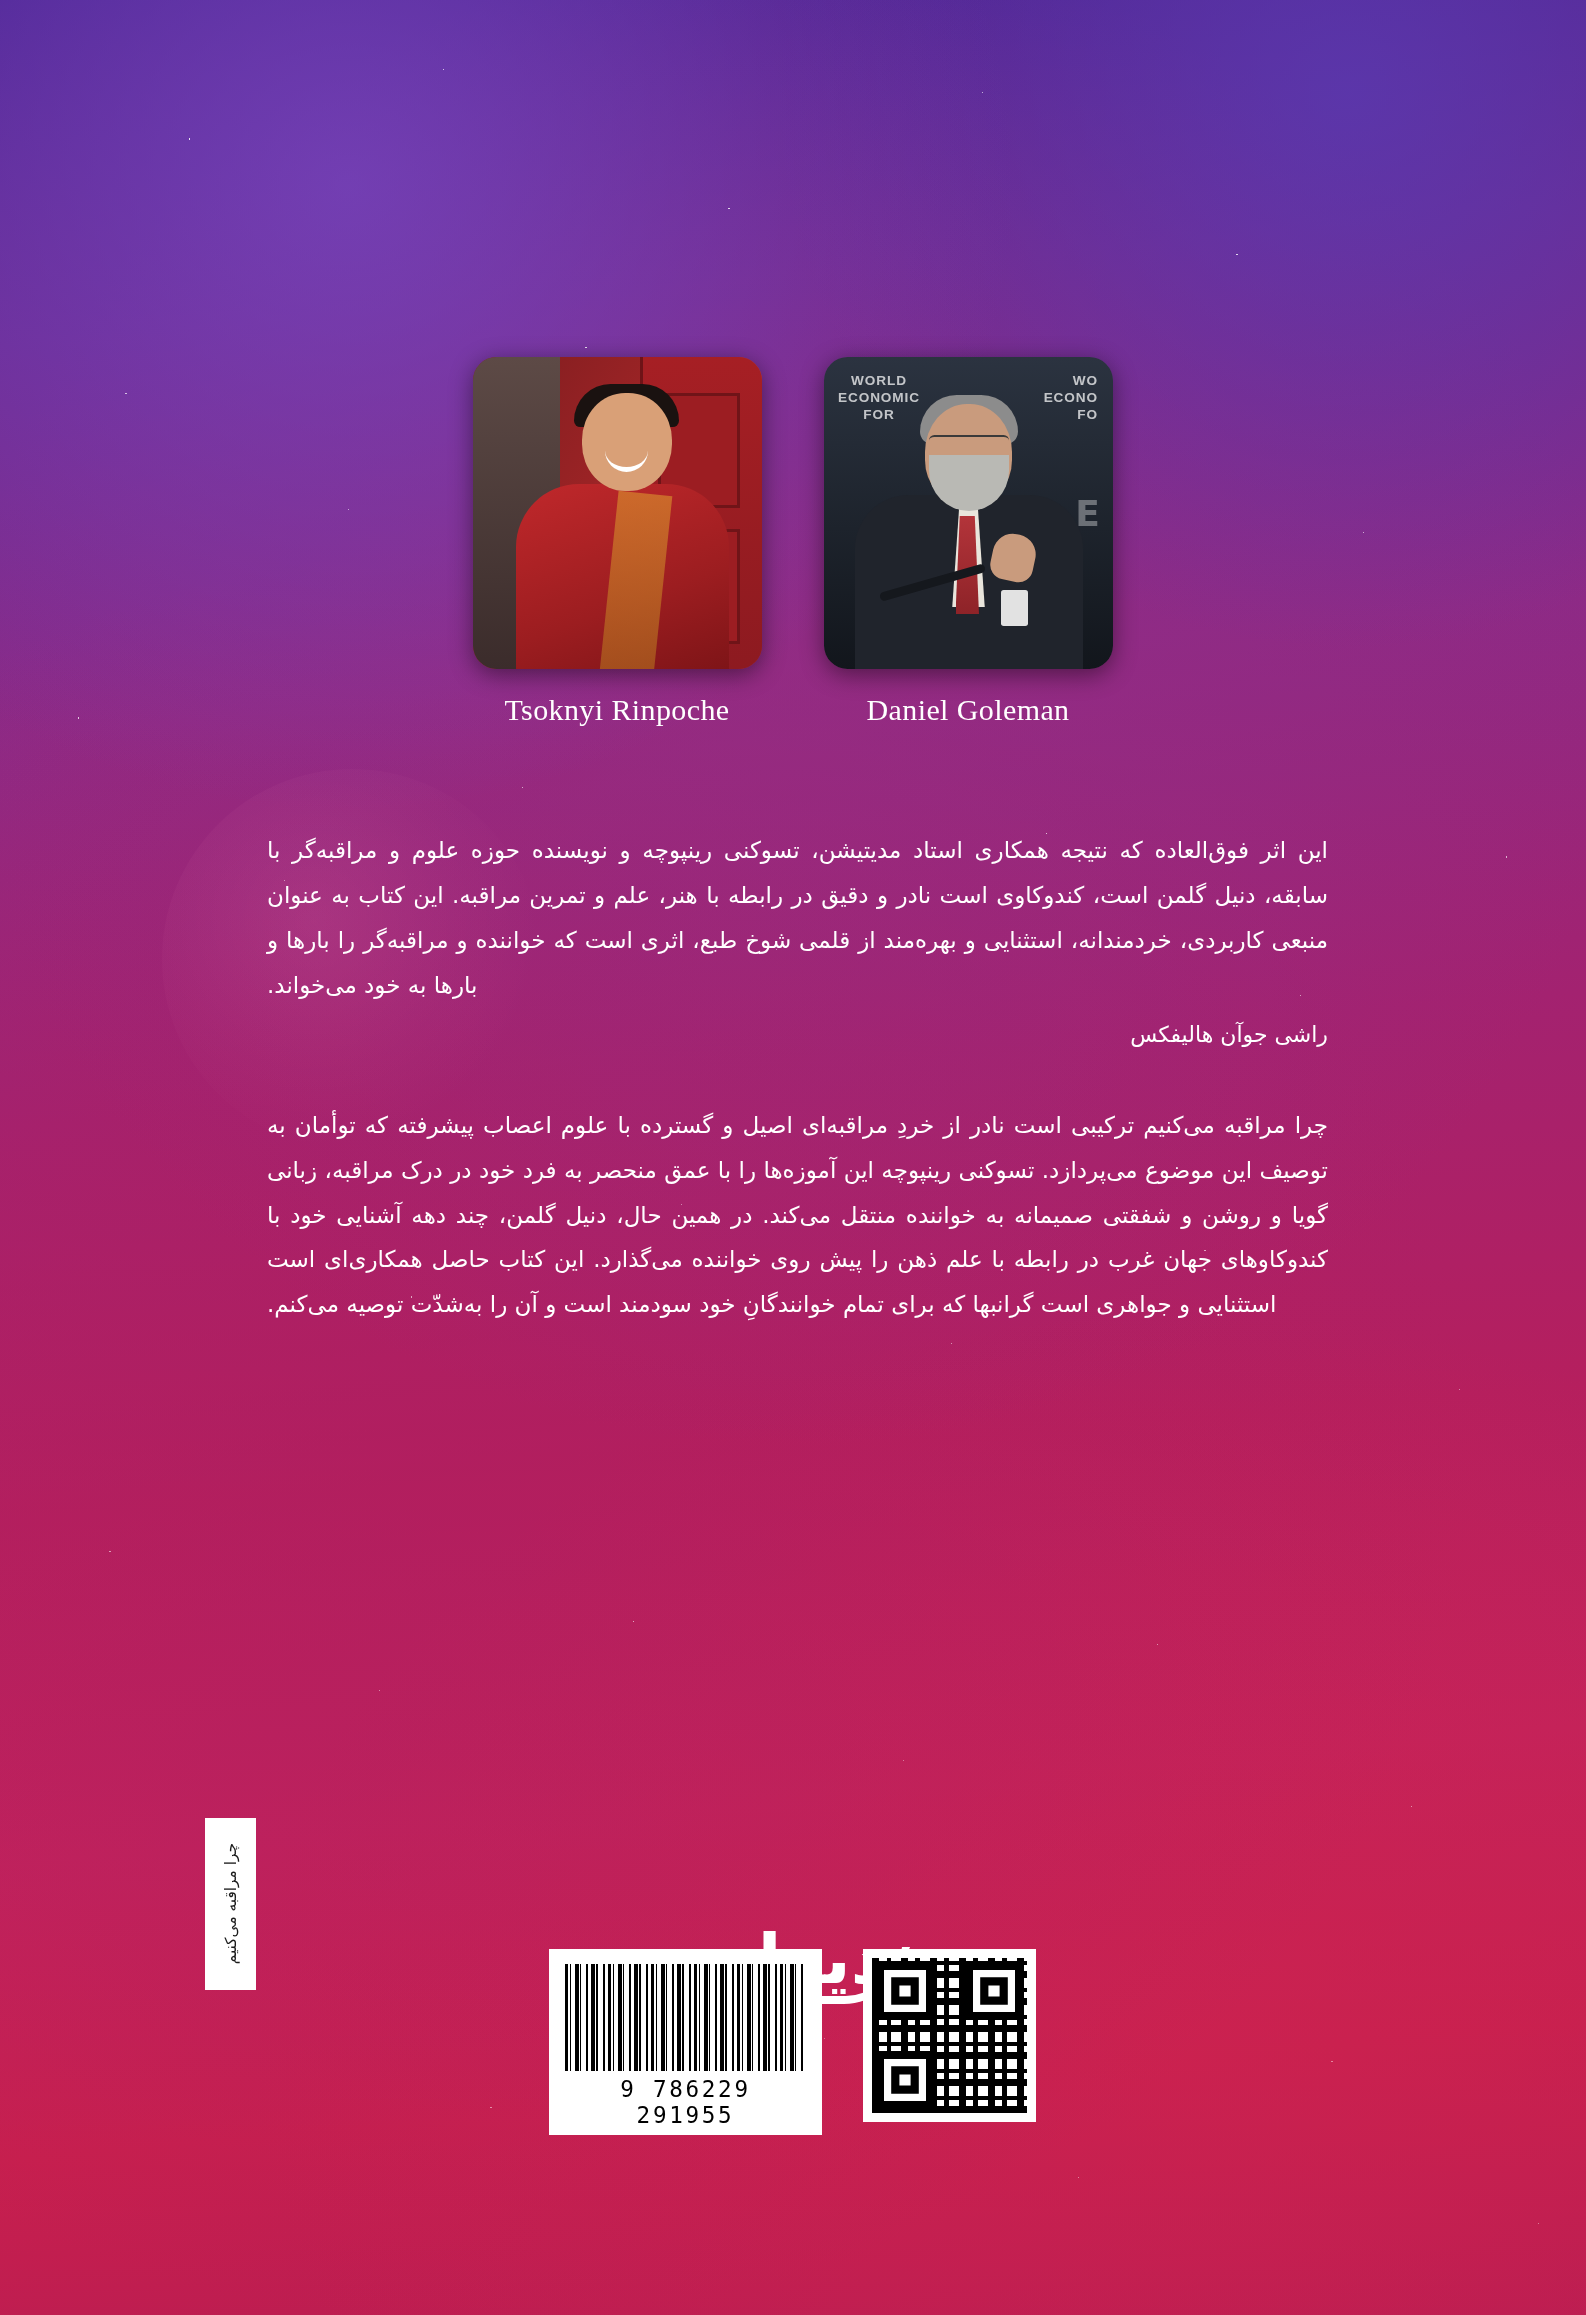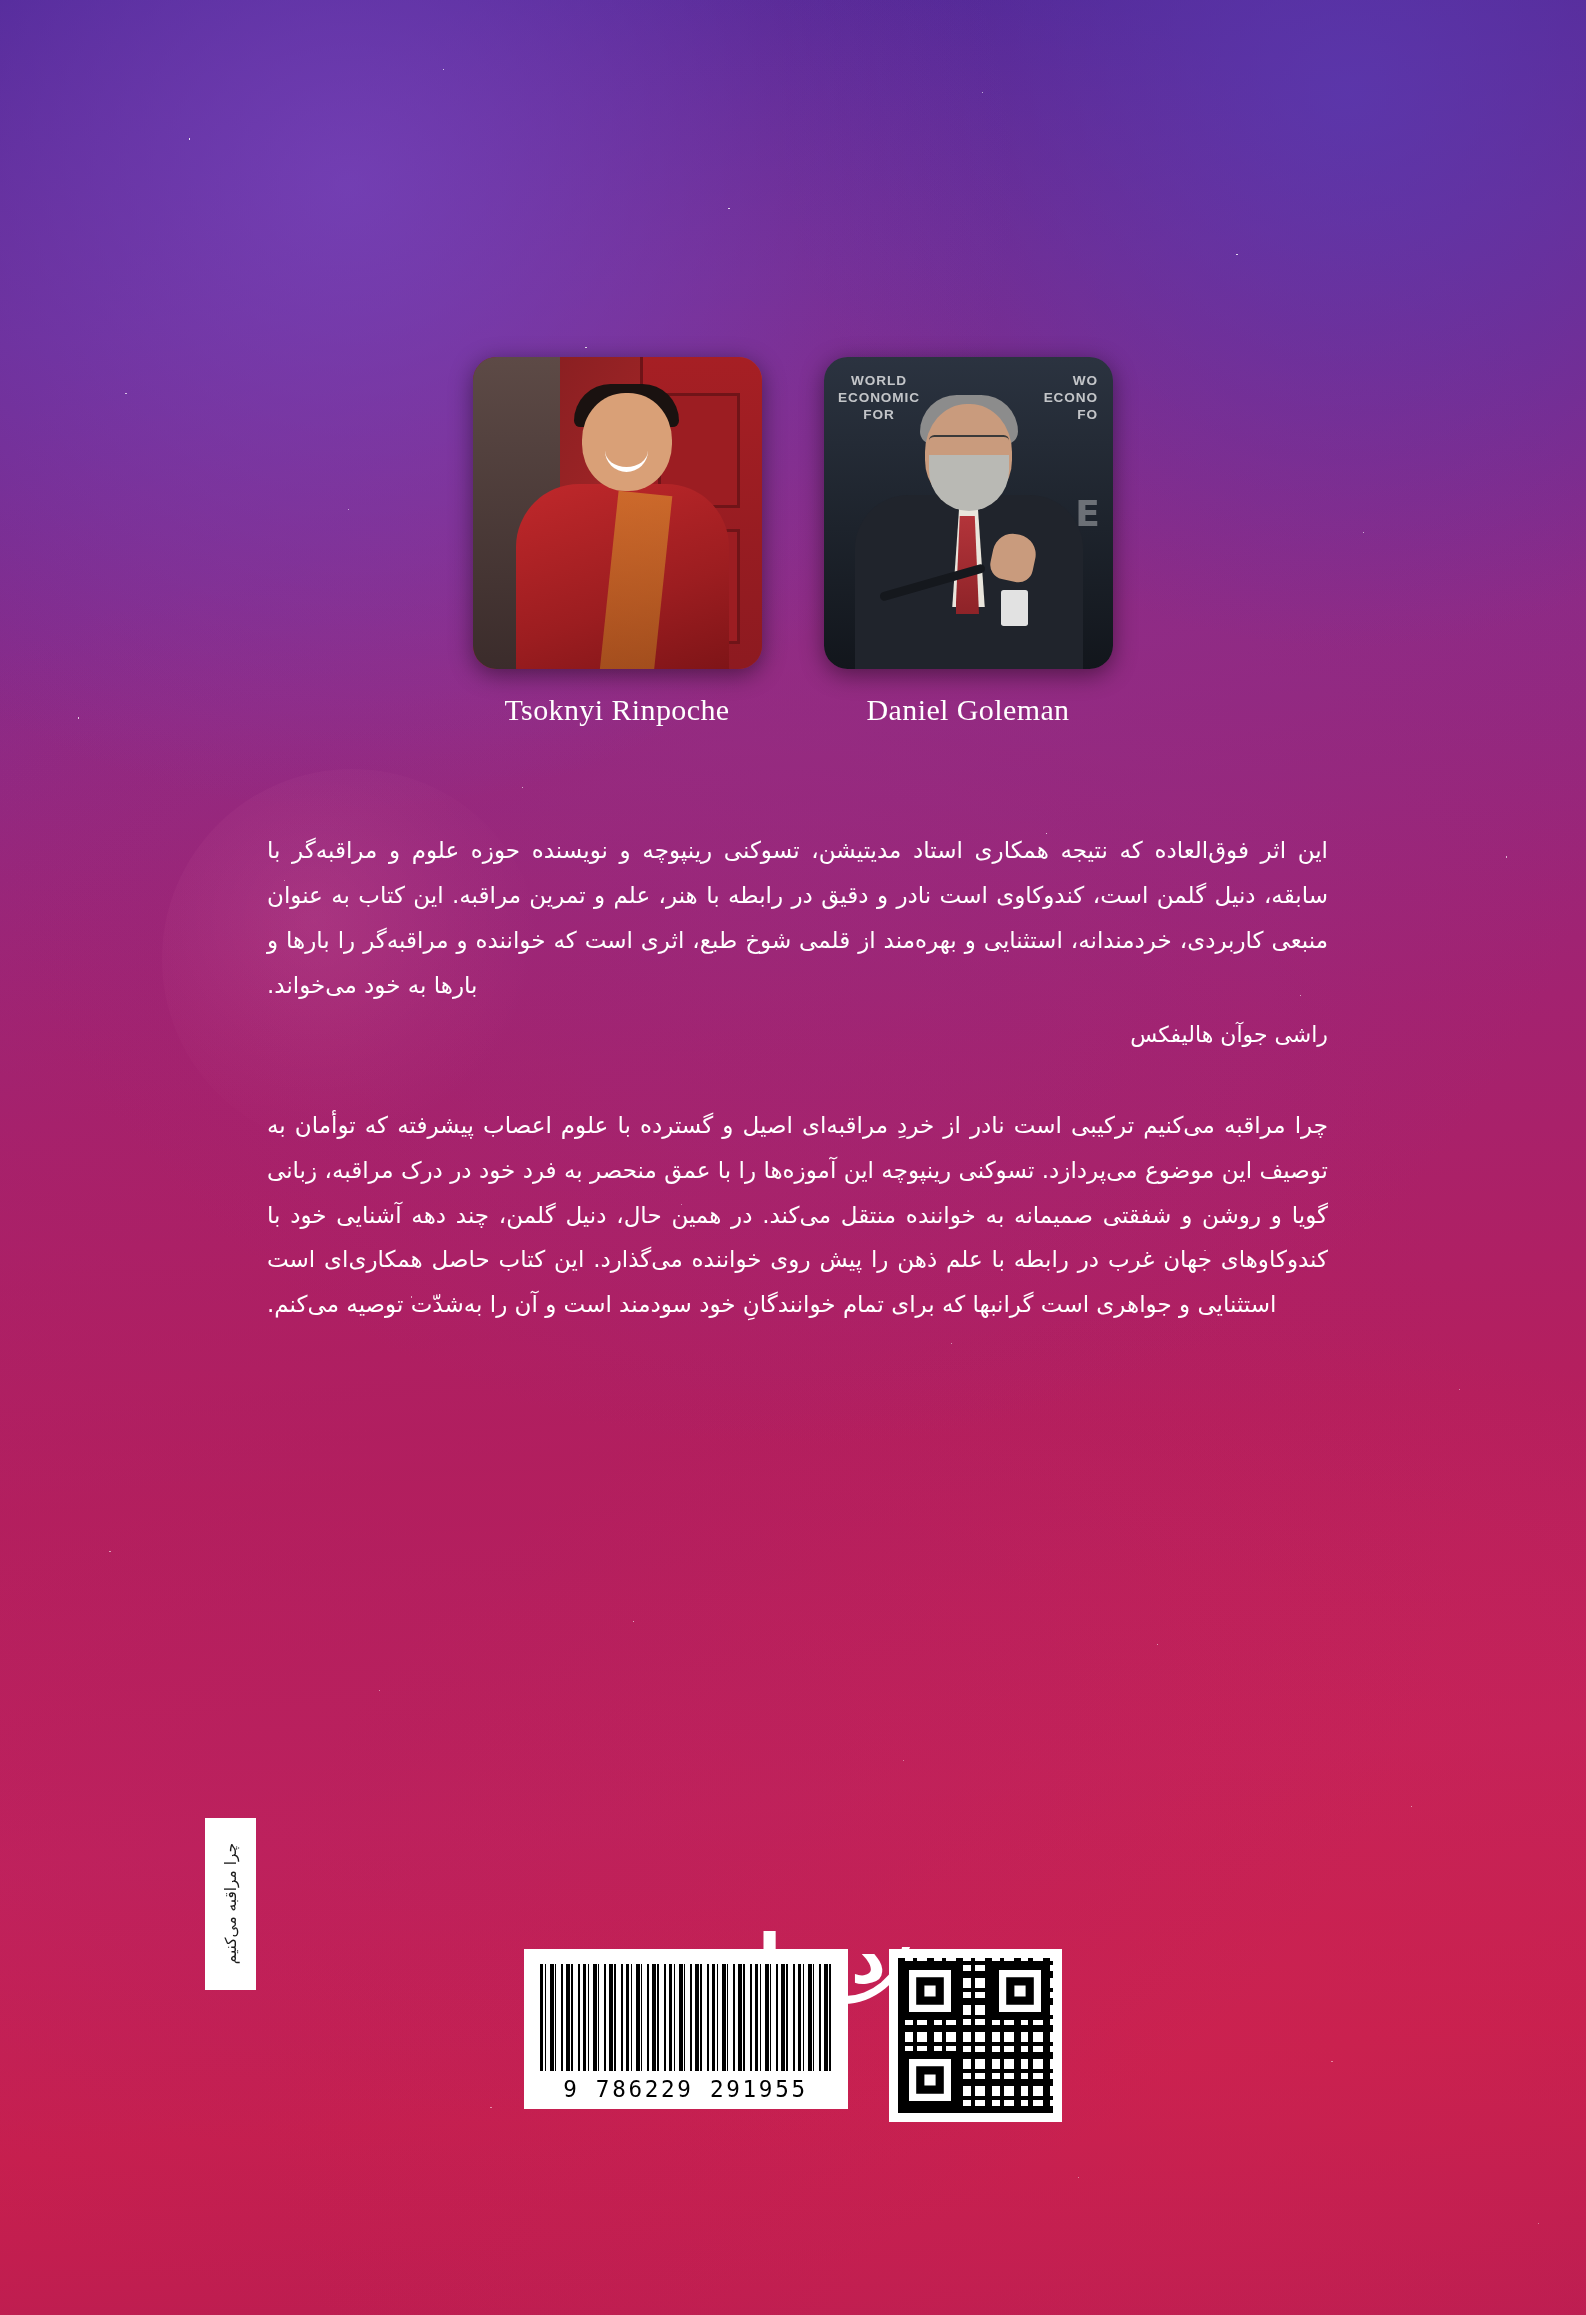--- a/index.html
+++ b/index.html
@@ -353,21 +353,21 @@
     top: 1949px;
     display: flex;
     justify-content: center;
     align-items: flex-start;
     gap: 41px;
     direction: ltr;
   }
   .barcode-box {
     background: #ffffff;
     padding: 14.5px 16.3px 7.2px 16.3px;
-    width: 324px;
+    width: 273px;
     box-sizing: border-box;
   }
   .bars {
     height: 107px;
     width: 100%;
     background-image: repeating-linear-gradient(90deg,
       #000 0 2.7px, #fff 2.7px 5.4px, #000 5.4px 6.3px, #fff 6.3px 10px,
       #000 10px 13.6px, #fff 13.6px 15.4px, #000 15.4px 16.3px, #fff 16.3px 21px,
       #000 21px 22.6px, #fff 22.6px 26px, #000 26px 30px, #fff 30px 31px,
       #000 31px 33px, #fff 33px 38px, #000 38px 40px, #fff 40px 43px);

